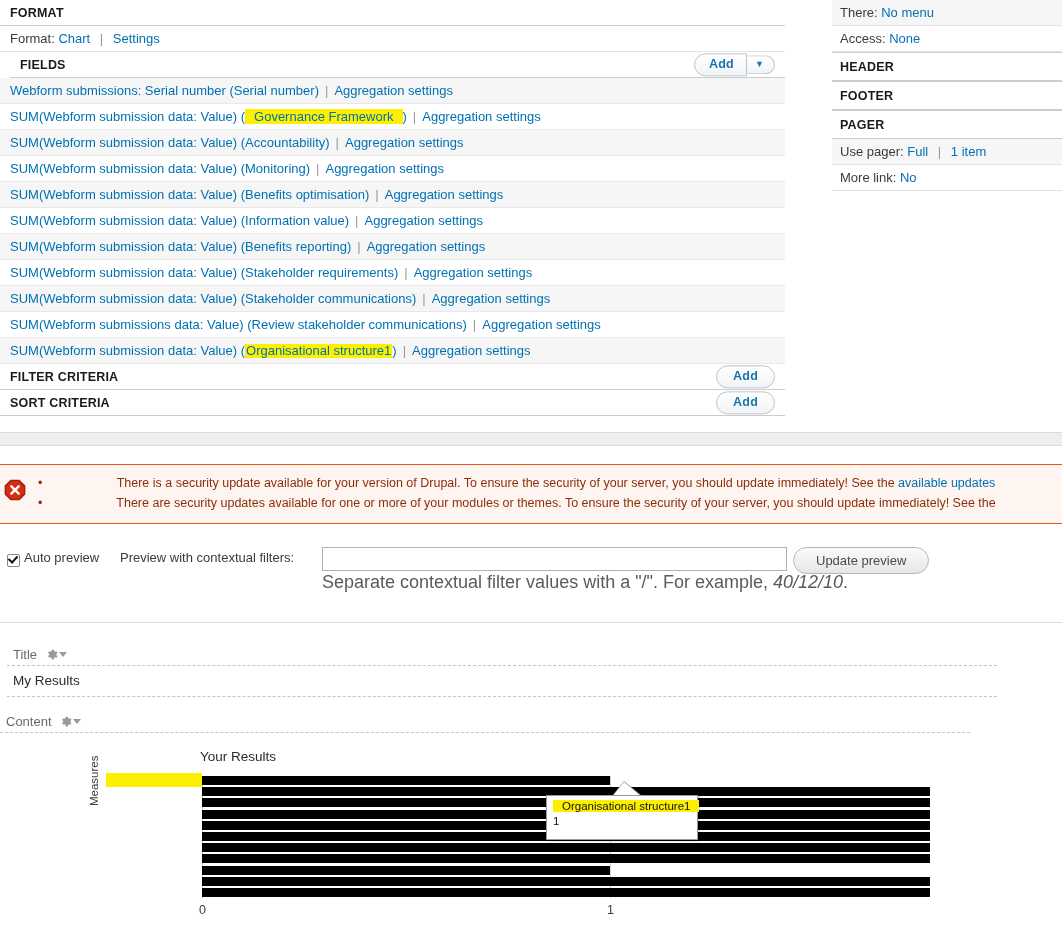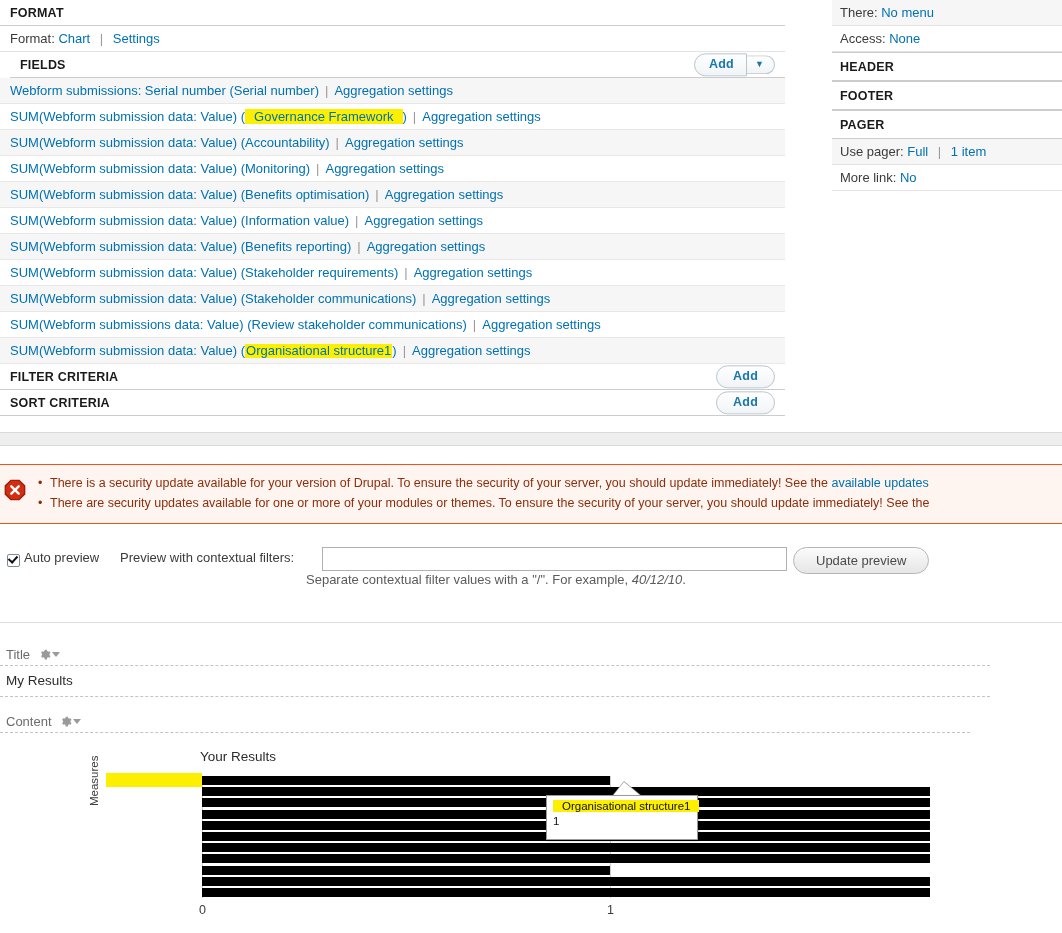--- a/index.html
+++ b/index.html
@@ -84,21 +84,21 @@
     position:absolute;left:0;top:464px;width:1062px;
     background:#fef5f1;
     border-top:1px solid #ed541d;
     border-bottom:1px solid #ed541d;
     box-sizing:border-box;
     padding:8px 0 10px 0;
   }
   #err-icon{position:absolute;left:4px;top:14px;width:22px;height:22px;}
   #error-box ul{margin:0;padding:0 0 0 38px;list-style:none;}
   #error-box li{
-    color:#8c2e0b;font-size:12.5px;line-height:20px;white-space:nowrap;position:relative;padding-left:12px;
+    color:#8c2e0b;font-size:12.5px;line-height:20px;white-space:nowrap;position:relative;padding-left:12px;text-align:center;
   }
   #error-box li:before{content:"\2022";position:absolute;left:0;top:0;color:#8c2e0b;}
   #error-box li a{color:#0071b3;}
 
   
   #preview-ctl{position:absolute;left:0;top:544px;width:1062px;}
   .ckbox{
     display:inline-block;width:11px;height:11px;border:1px solid #7b8a96;
     background:#fff;vertical-align:-1px;position:relative;border-radius:2px;
   }
@@ -109,32 +109,32 @@
   #filter-input{
     width:455px;height:18px;border:1px solid #b0b0b0;background:#fff;
     font-family:"Liberation Sans",sans-serif;font-size:12px;padding:2px 4px;vertical-align:middle;
   }
   #btn-update{
     border:1px solid #b5b5b5;border-radius:14px;
     background:linear-gradient(#fbfbfb,#e6e6e6);
     padding:5px 22px;font-size:13px;color:#4a4a4a;cursor:pointer;
     font-family:"Liberation Sans",sans-serif;
   }
-  #hint{position:absolute;left:306px;top:572px;font-size:13px;color:#5b5b5b;}
+  #hint{position:absolute;left:322px;top:572px;font-size:18px;color:#5b5b5b;}
   #hint i{font-style:italic;}
 
   #hr1{position:absolute;left:0;top:622px;width:1062px;border-top:1px solid #dcdcdc;}
 
   
   .dash-label{font-size:13px;color:#6b6b6b;padding:2px 0 3px 6px;}
   .dashed{border-bottom:1px dashed #c4c4c4;}
   .gear{display:inline-block;vertical-align:-2px;margin-left:4px;}
   .caret{display:inline-block;border-left:4px solid transparent;border-right:4px solid transparent;border-top:5px solid #9a9a9a;vertical-align:2px;margin-left:1px;}
 
-  #title-sec{position:absolute;left:0;top:645px;width:990px;}
+  #title-sec{position:absolute;left:7px;top:645px;width:990px;}
   #title-val{font-size:13.5px;color:#2b2b2b;padding:7px 0 8px 6px;border-bottom:1px dashed #c4c4c4;}
   #content-sec{position:absolute;left:0;top:712px;width:970px;}
 
   
   #chart{position:absolute;left:0;top:740px;width:930px;height:193px;background:#fff;overflow:hidden;}
   #chart-title{position:absolute;left:200px;top:9px;font-size:13.5px;color:#2b2b2b;}
   #yaxis-label{
     position:absolute;left:88px;top:806px;
     font-size:11.5px;color:#3b3b3b;
     transform:rotate(-90deg);transform-origin:left top;

